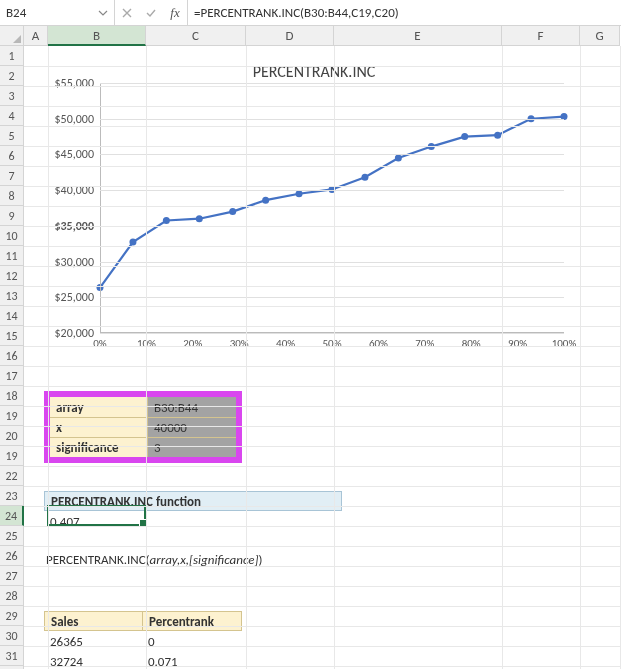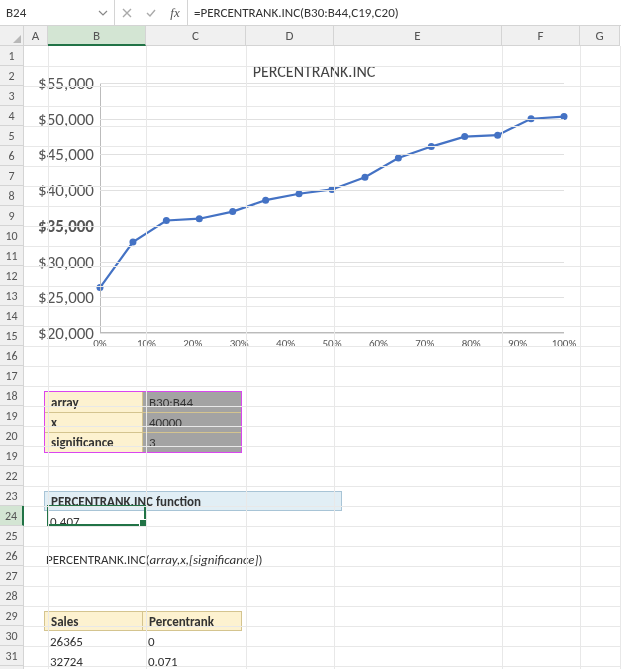--- a/index.html
+++ b/index.html
@@ -26,28 +26,28 @@
   .rh.selected { background: #d3e5d3; border-right: 2px solid #217346; }
   .ch.selected { background: #d3e5d3; border-bottom: 2px solid #217346; }
   .cells { position: absolute; left: 24px; top: 20px; right: 0; bottom: 0; }
   .gridlines-v { position: absolute; top: 0; bottom: 0; width: 0; border-right: 1px solid #e8e8e8; }
   .gridlines-h { position: absolute; left: 0; right: 0; height: 0; border-bottom: 1px solid #e8e8e8; }
   
   .chart-object { position: absolute; left: 20px; top: 10px; width: 540px; height: 310px; background: #fff; }
   .chart-title { text-align: center; font-size: 16px; color: #444; margin: 6px 0 2px; }
   .chart-plot { position: relative; margin: 0 20px 0 56px; height: 250px; }
   .chart-x-labels { position: relative; margin: 4px 20px 0 56px; height: 16px; }
-  .y-lbl { position: absolute; right: 100%; margin-right: 6px; transform: translateY(-50%); font-size: 17px; color: #555; white-space: nowrap; }
+  .y-lbl { position: absolute; right: 100%; margin-right: 6px; transform: translateY(-50%); font-size: 12px; color: #555; white-space: nowrap; }
   .x-lbl { position: absolute; top: 0; transform: translateX(-50%); font-size: 11px; color: #555; }
   .h-grid { position: absolute; left: 0; right: 0; border-top: 1px solid #e0e0e0; }
   .plot-border-bottom { position: absolute; left: 0; right: 0; bottom: 0; border-top: 1px solid #bbb; }
   .plot-border-left { position: absolute; left: 0; top: 0; bottom: 0; border-left: 1px solid #bbb; }
 
   
-  .param-table { position: absolute; left: 20px; top: 345px; width: 198px; border: 1px solid #d946ef; }
+  .param-table { position: absolute; left: 20px; top: 345px; width: 198px; border: 6px solid #d946ef; }
   .param-row { display: flex; height: 20px; }
   .param-label { width: 98px; background: #fdf2d0; padding: 0 6px; display: flex; align-items: center; font-weight: bold; border-right: 1px solid #d4c48f; }
   .param-val { flex: 1; padding: 0 6px; display: flex; align-items: center; background: #a3a3a3; }
   .param-row + .param-row { border-top: 1px solid #d4c48f; }
 
   
   .func-header { position: absolute; left: 20px; top: 445px; width: 298px; height: 20px; background: #e1eef5; border: 1px solid #a8c4d6; padding: 0 6px; display: flex; align-items: center; font-weight: bold; }
   .func-result-cell { position: absolute; left: 20px; top: 465px; width: 98px; height: 20px; padding: 0 6px; display: flex; align-items: center; }
   .cell-selection { position: absolute; border: 2px solid #217346; pointer-events: none; }
   .cell-selection::after { content: ""; position: absolute; right: -3px; bottom: -3px; width: 6px; height: 6px; background: #217346; border: 1px solid #fff; }

